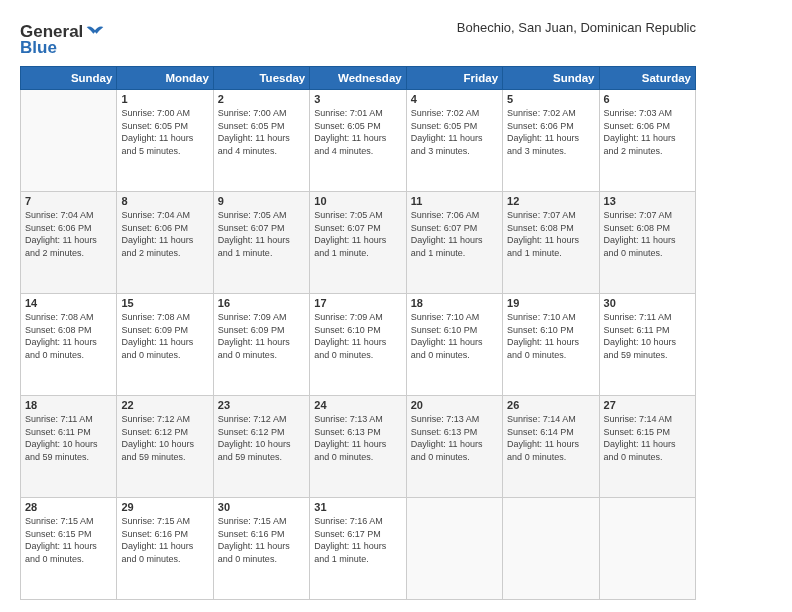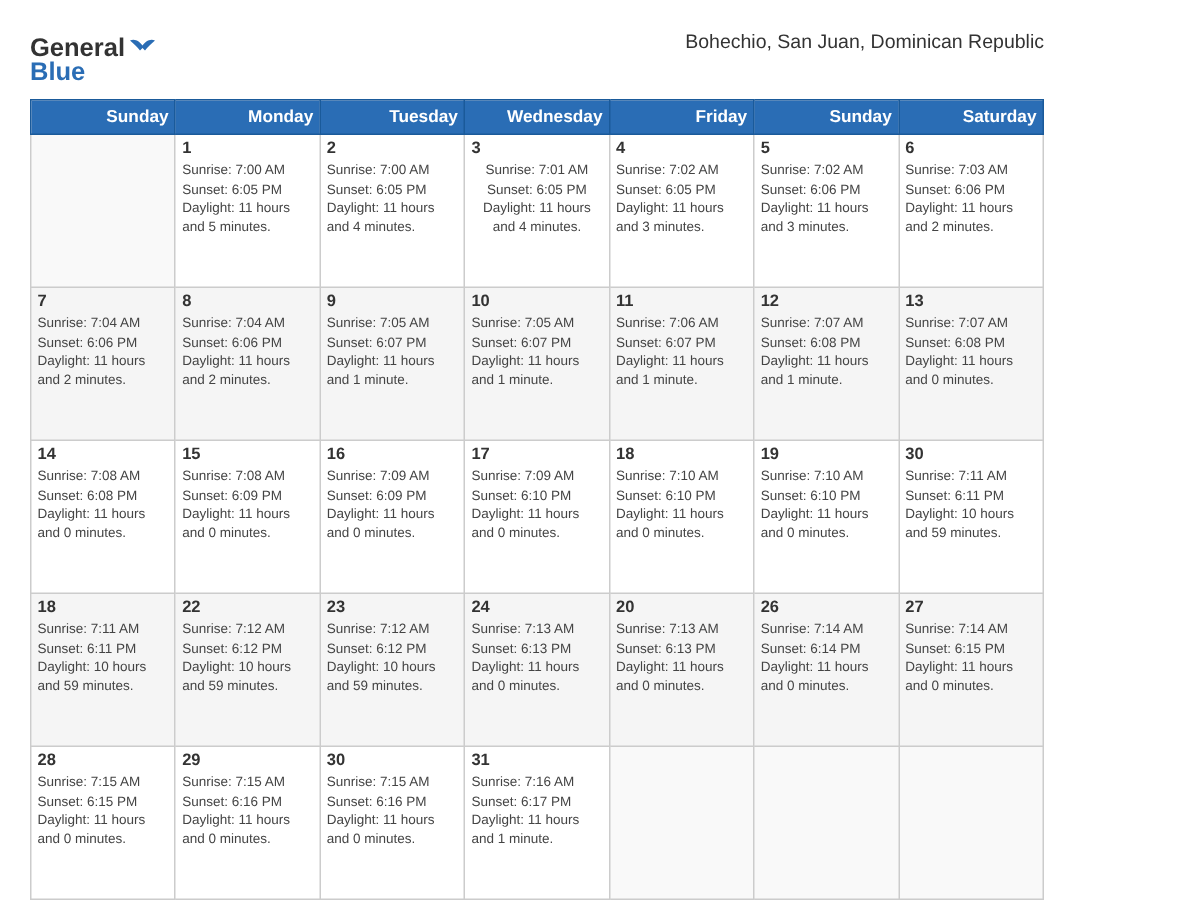--- a/index.html
+++ b/index.html
@@ -141,21 +141,21 @@
           </td>
           <td>
             <span class="day-number">2</span>
             <div class="day-info" style="white-space: pre-line;">Sunrise: 7:00 AM
 Sunset: 6:05 PM
 Daylight: 11 hours
 and 4 minutes.</div>
           </td>
           <td>
             <span class="day-number">3</span>
-            <div class="day-info" style="white-space: pre-line; text-align: center;">Sunrise: 7:01 AM
+            <div class="day-info" style="white-space: pre-line;">Sunrise: 7:01 AM
 Sunset: 6:05 PM
 Daylight: 11 hours
 and 4 minutes.</div>
           </td>
           <td>
             <span class="day-number">4</span>
             <div class="day-info" style="white-space: pre-line;">Sunrise: 7:02 AM
 Sunset: 6:05 PM
 Daylight: 11 hours
 and 3 minutes.</div>

